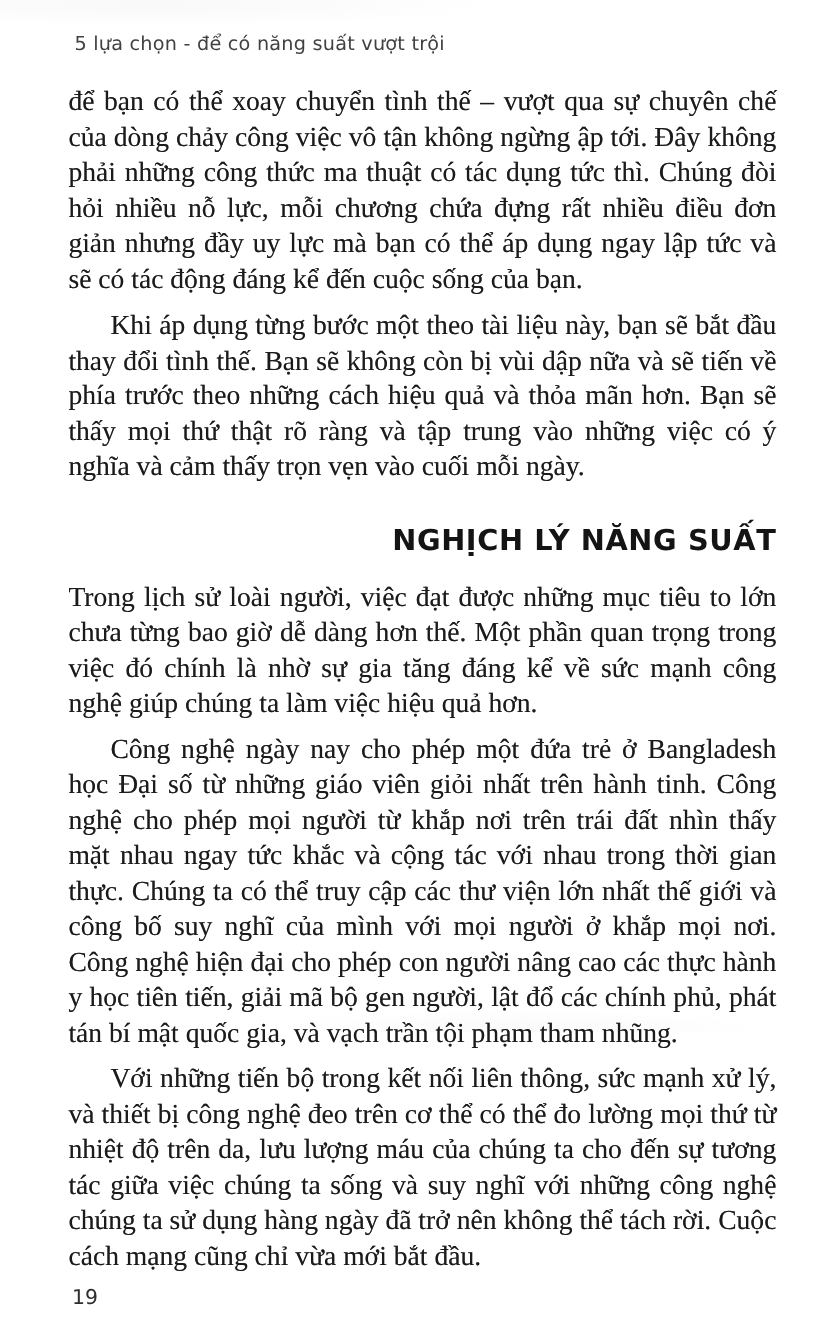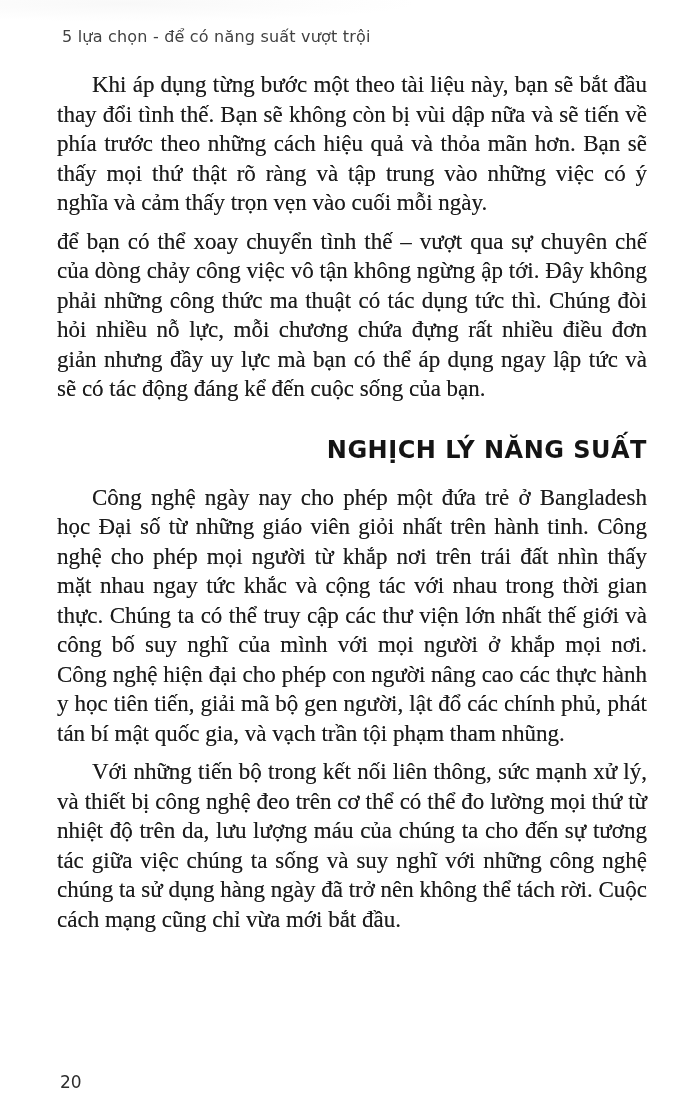--- a/index.html
+++ b/index.html
@@ -74,28 +74,29 @@
 </style>
 </head>
 <body>
 
 <div class="page">
 
   <div class="running-header">5 lựa chọn - để có năng suất vượt trội</div>
 
   <div class="content">
 
+    <p class="body-par">để bạn có thể xoay chuyển tình thế – vượt qua sự chuyên chế của dòng chảy công việc vô tận không ngừng ập tới. Đây không phải những công thức ma thuật có tác dụng tức thì. Chúng đòi hỏi nhiều nỗ lực, mỗi chương chứa đựng rất nhiều điều đơn giản nhưng đầy uy lực mà bạn có thể áp dụng ngay lập tức và sẽ có tác động đáng kể đến cuộc sống của bạn.</p>
+
     <p class="body-par indent">Khi áp dụng từng bước một theo tài liệu này, bạn sẽ bắt đầu thay đổi tình thế. Bạn sẽ không còn bị vùi dập nữa và sẽ tiến về phía trước theo những cách hiệu quả và thỏa mãn hơn. Bạn sẽ thấy mọi thứ thật rõ ràng và tập trung vào những việc có ý nghĩa và cảm thấy trọn vẹn vào cuối mỗi ngày.</p>
-
-    <p class="body-par">để bạn có thể xoay chuyển tình thế – vượt qua sự chuyên chế của dòng chảy công việc vô tận không ngừng ập tới. Đây không phải những công thức ma thuật có tác dụng tức thì. Chúng đòi hỏi nhiều nỗ lực, mỗi chương chứa đựng rất nhiều điều đơn giản nhưng đầy uy lực mà bạn có thể áp dụng ngay lập tức và sẽ có tác động đáng kể đến cuộc sống của bạn.</p>
 
     <h2 class="section-heading">NGHỊCH LÝ NĂNG SUẤT</h2>
 
+    <p class="body-par">Trong lịch sử loài người, việc đạt được những mục tiêu to lớn chưa từng bao giờ dễ dàng hơn thế. Một phần quan trọng trong việc đó chính là nhờ sự gia tăng đáng kể về sức mạnh công nghệ giúp chúng ta làm việc hiệu quả hơn.</p>
 
     <p class="body-par indent">Công nghệ ngày nay cho phép một đứa trẻ ở Bangladesh học Đại số từ những giáo viên giỏi nhất trên hành tinh. Công nghệ cho phép mọi người từ khắp nơi trên trái đất nhìn thấy mặt nhau ngay tức khắc và cộng tác với nhau trong thời gian thực. Chúng ta có thể truy cập các thư viện lớn nhất thế giới và công bố suy nghĩ của mình với mọi người ở khắp mọi nơi. Công nghệ hiện đại cho phép con người nâng cao các thực hành y học tiên tiến, giải mã bộ gen người, lật đổ các chính phủ, phát tán bí mật quốc gia, và vạch trần tội phạm tham nhũng.</p>
 
     <p class="body-par indent">Với những tiến bộ trong kết nối liên thông, sức mạnh xử lý, và thiết bị công nghệ đeo trên cơ thể có thể đo lường mọi thứ từ nhiệt độ trên da, lưu lượng máu của chúng ta cho đến sự tương tác giữa việc chúng ta sống và suy nghĩ với những công nghệ chúng ta sử dụng hàng ngày đã trở nên không thể tách rời. Cuộc cách mạng cũng chỉ vừa mới bắt đầu.</p>
 
   </div>
 
-  <div class="page-number">20</div>
+  <div class="page-number">19</div>
 
 </div>
 
 </body></html>

